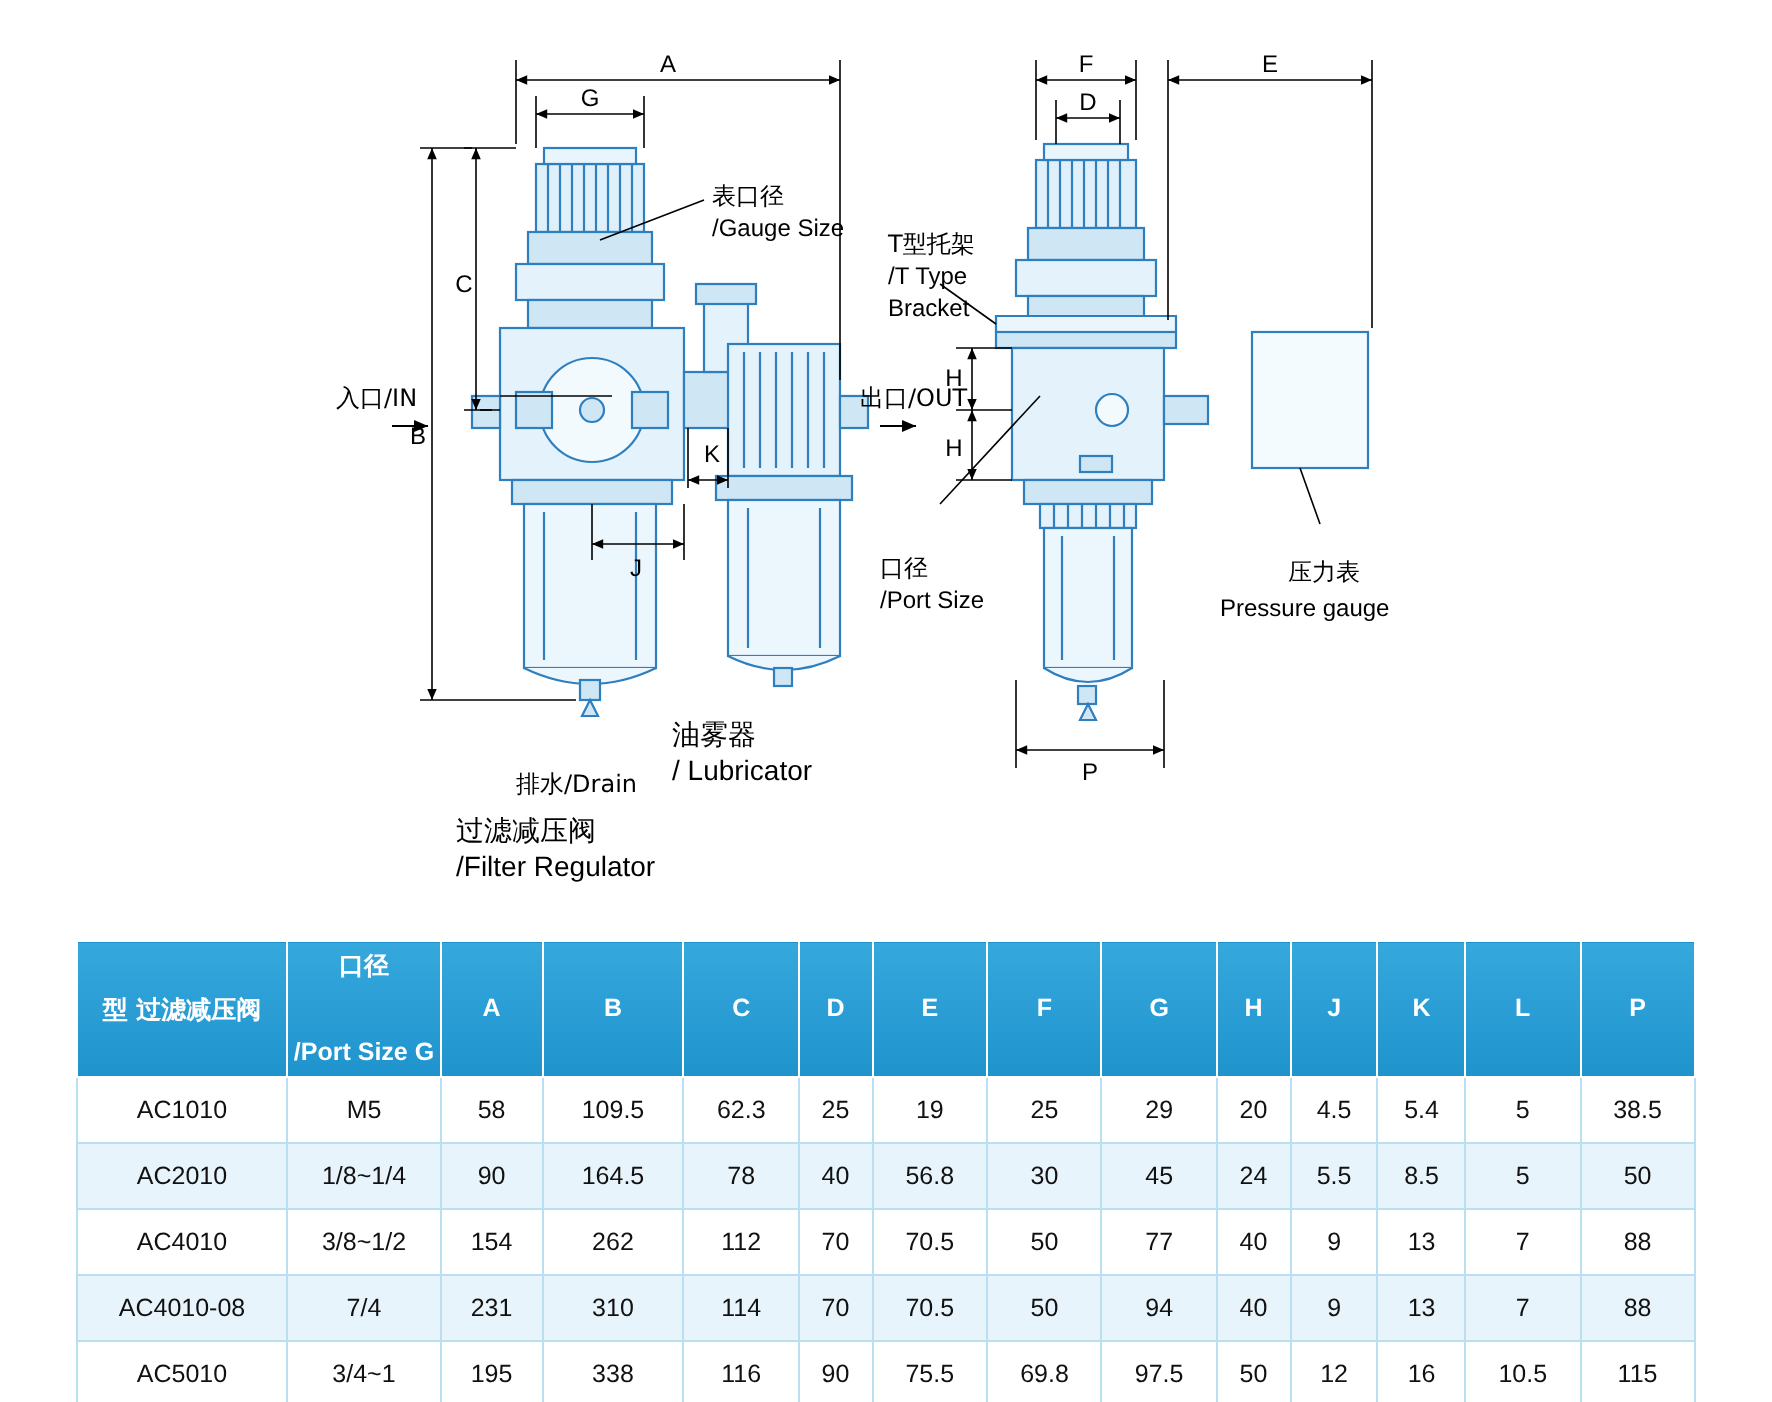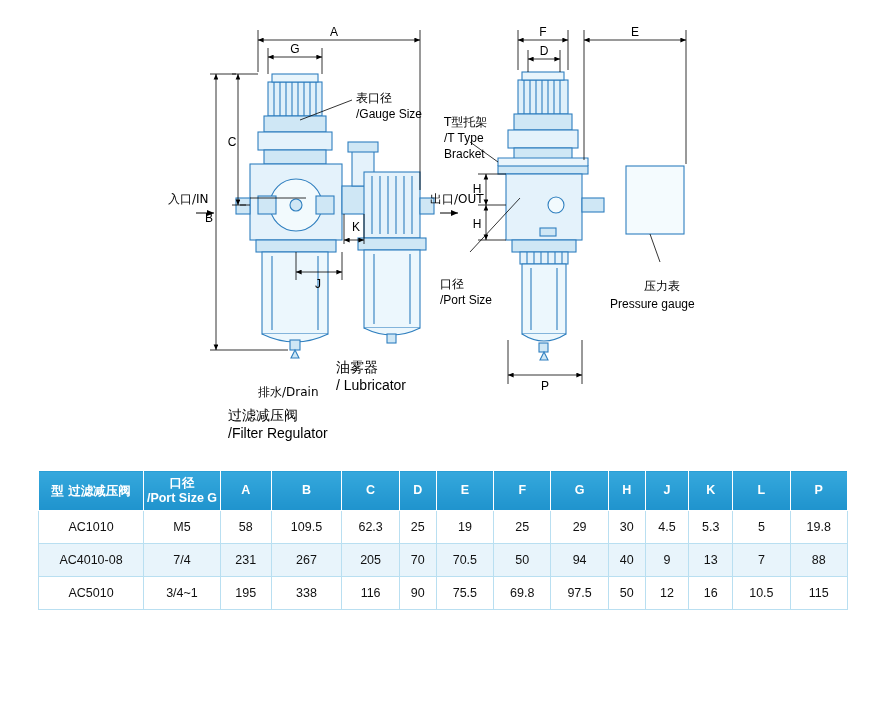--- a/index.html
+++ b/index.html
@@ -21,21 +21,21 @@
     background:linear-gradient(#35a8dd,#1f93cd);
     color:#fff;
     border:1px solid #ffffff;
     font-weight:bold;
     padding:4px 2px;
     line-height:1.25;
     text-align:center;
     vertical-align:middle;
   }
   th .l1{display:block;}
-  th .l2{display:block;}
+  th .l2{display:block;margin-top:28px;}
   td{
     border:1px solid #b9dff1;
     text-align:center;
     padding:5px 2px;
     color:#111;
     font-size:12.5px;
     height:22px;
   }
   tbody tr:nth-child(even) td{background:#e8f4fb;}
   tbody tr:nth-child(odd) td{background:#ffffff;}
@@ -314,32 +314,64 @@
       <tr>
         <td>AC1010</td>
         <td>M5</td>
         <td>58</td>
         <td>109.5</td>
         <td>62.3</td>
         <td>25</td>
         <td>19</td>
         <td>25</td>
         <td>29</td>
+        <td>20</td>
+        <td>4.5</td>
+        <td>5.4</td>
+        <td>5</td>
+        <td>38.5</td>
+      </tr>
+      <tr>
+        <td>AC2010</td>
+        <td>1/8~1/4</td>
+        <td>90</td>
+        <td>164.5</td>
+        <td>78</td>
+        <td>40</td>
+        <td>56.8</td>
         <td>30</td>
-        <td>4.5</td>
-        <td>5.3</td>
+        <td>45</td>
+        <td>24</td>
+        <td>5.5</td>
+        <td>8.5</td>
         <td>5</td>
-        <td>19.8</td>
+        <td>50</td>
+      </tr>
+      <tr>
+        <td>AC4010</td>
+        <td>3/8~1/2</td>
+        <td>154</td>
+        <td>262</td>
+        <td>112</td>
+        <td>70</td>
+        <td>70.5</td>
+        <td>50</td>
+        <td>77</td>
+        <td>40</td>
+        <td>9</td>
+        <td>13</td>
+        <td>7</td>
+        <td>88</td>
       </tr>
       <tr>
         <td>AC4010-08</td>
         <td>7/4</td>
         <td>231</td>
-        <td>267</td>
-        <td>205</td>
+        <td>310</td>
+        <td>114</td>
         <td>70</td>
         <td>70.5</td>
         <td>50</td>
         <td>94</td>
         <td>40</td>
         <td>9</td>
         <td>13</td>
         <td>7</td>
         <td>88</td>
       </tr>

